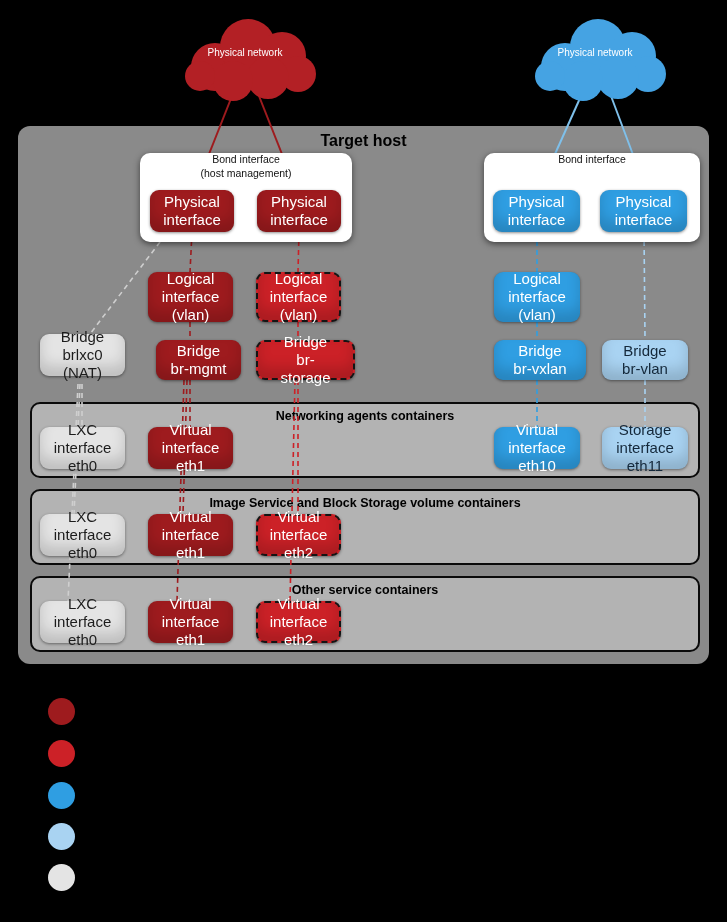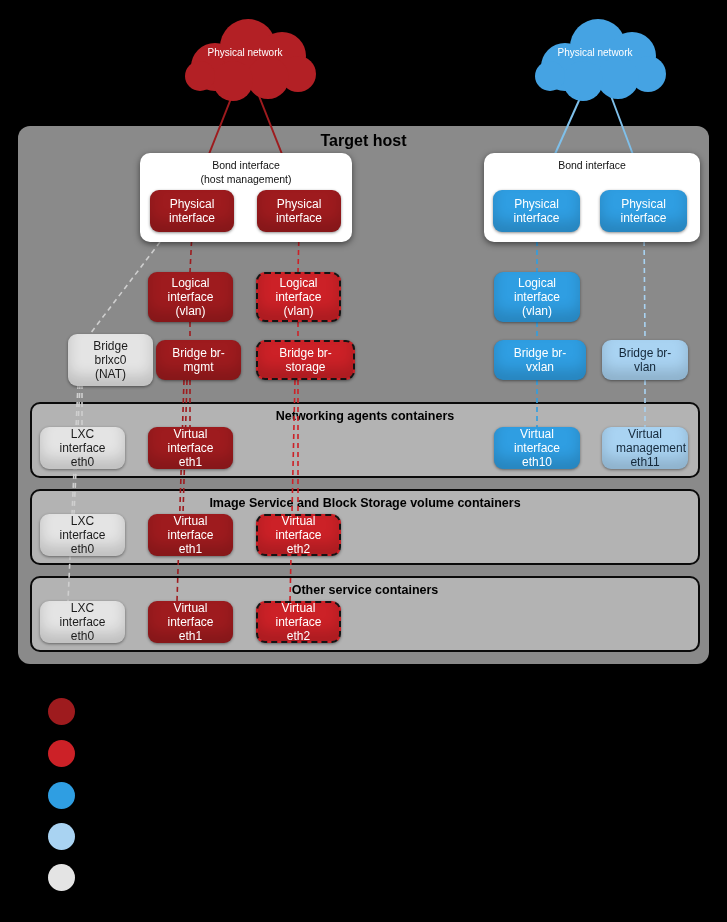--- a/index.html
+++ b/index.html
@@ -14,25 +14,25 @@
 
   
   .cloud{position:absolute;width:150px;height:96px;z-index:3;}
   .cloud svg{position:absolute;inset:0;}
   .cloud-label{position:absolute;top:34px;left:0;right:0;text-align:center;
     color:#fff;font-size:10px;line-height:1.3;z-index:4;}
 
   
   .bond{position:absolute;background:#fff;border-radius:10px;z-index:3;
     box-shadow:0 2px 6px rgba(0,0,0,.55);}
-  .bond-title{text-align:center;font-size:10.5px;color:#111;padding-top:6px;line-height:1.3;}
+  .bond-title{text-align:center;font-size:10.5px;color:#111;line-height:1.3;}
 
   
   .node{position:absolute;border-radius:9px;display:flex;align-items:center;justify-content:center;
-    text-align:center;font-size:12px;line-height:1.18;z-index:3;box-sizing:border-box;
+    text-align:center;font-size:15px;line-height:1.18;z-index:3;box-sizing:border-box;
     box-shadow:inset 0 -10px 14px rgba(0,0,0,.16), 0 1px 3px rgba(0,0,0,.45);}
   .node span{display:inline-block;max-width:58px;}
   .darkred{background:var(--dark-red,#9e1b1e);color:#fff;}
   .red{background:var(--red,#cc2127);color:#fff;}
   .blue{background:var(--blue,#2f9ee2);color:#fff;}
   .lightblue{background:var(--light-blue,#a9d3f2);color:#14283a;}
   .gray{background:var(--light-gray,#e4e4e4);color:#1c1c1c;}
   .dashed{border:2px dashed #141414;}
 
   
@@ -160,21 +160,21 @@
   <div class="node darkred" style="left:148px;top:272px;width:85px;height:50px;">
     <span>Logical interface (vlan)</span>
   </div>
   <div class="node red dashed" style="left:256px;top:272px;width:85px;height:50px;">
     <span>Logical interface (vlan)</span>
   </div>
   <div class="node blue" style="left:494px;top:272px;width:86px;height:50px;">
     <span>Logical interface (vlan)</span>
   </div>
 
-  <div class="node gray" style="left:40px;top:334px;width:85px;height:52px;margin-left:28px;">
+  <div class="node gray" style="left:40px;top:334px;width:85px;height:42px;">
     <span>Bridge brlxc0 (NAT)</span>
   </div>
   <div class="node darkred" style="left:156px;top:340px;width:85px;height:40px;">
     <span>Bridge br-mgmt</span>
   </div>
   <div class="node red dashed" style="left:256px;top:340px;width:99px;height:40px;">
     <span>Bridge br-storage</span>
   </div>
   <div class="node blue" style="left:494px;top:340px;width:92px;height:40px;">
     <span>Bridge br-vxlan</span>
@@ -189,21 +189,21 @@
   <div class="node gray" style="left:40px;top:427px;width:85px;height:42px;">
     <span>LXC interface eth0</span>
   </div>
   <div class="node darkred" style="left:148px;top:427px;width:85px;height:42px;">
     <span>Virtual interface eth1</span>
   </div>
   <div class="node blue" style="left:494px;top:427px;width:86px;height:42px;">
     <span>Virtual interface eth10</span>
   </div>
   <div class="node lightblue" style="left:602px;top:427px;width:86px;height:42px;">
-    <span>Virtual management eth11</span>
+    <span>Storage interface eth11</span>
   </div>
 
   <div class="row" style="top:489px;">
     <div class="row-title">Image Service and Block Storage volume containers</div>
   </div>
   <div class="node gray" style="left:40px;top:514px;width:85px;height:42px;">
     <span>LXC interface eth0</span>
   </div>
   <div class="node darkred" style="left:148px;top:514px;width:85px;height:42px;">
     <span>Virtual interface eth1</span>

